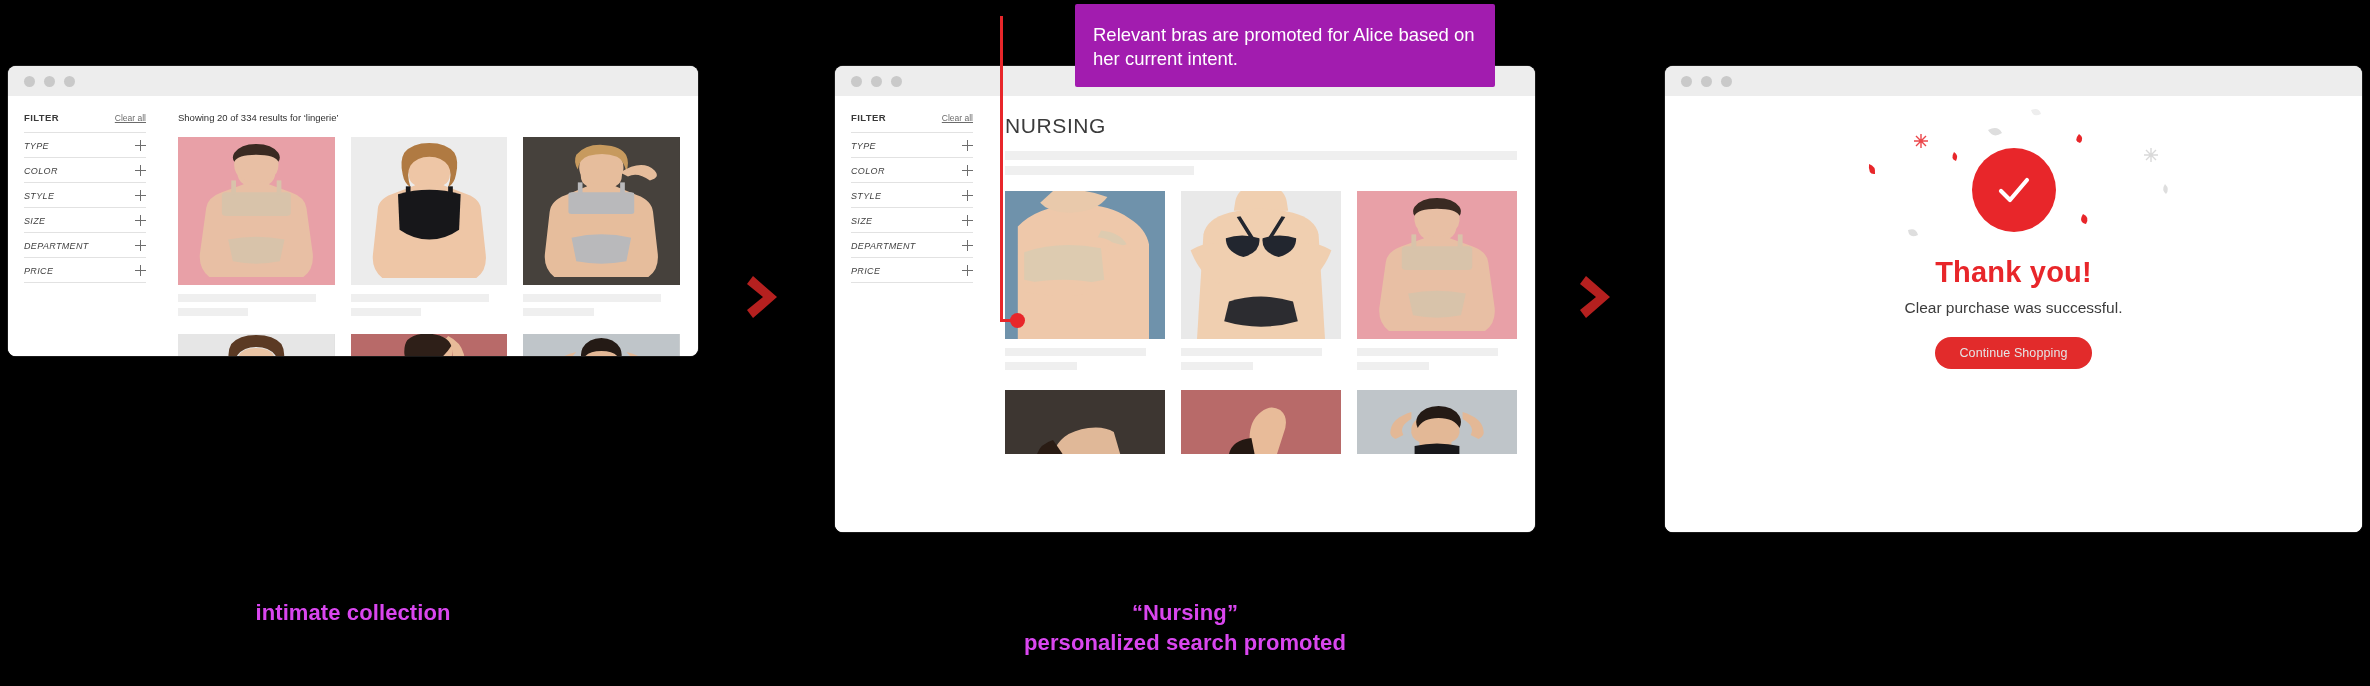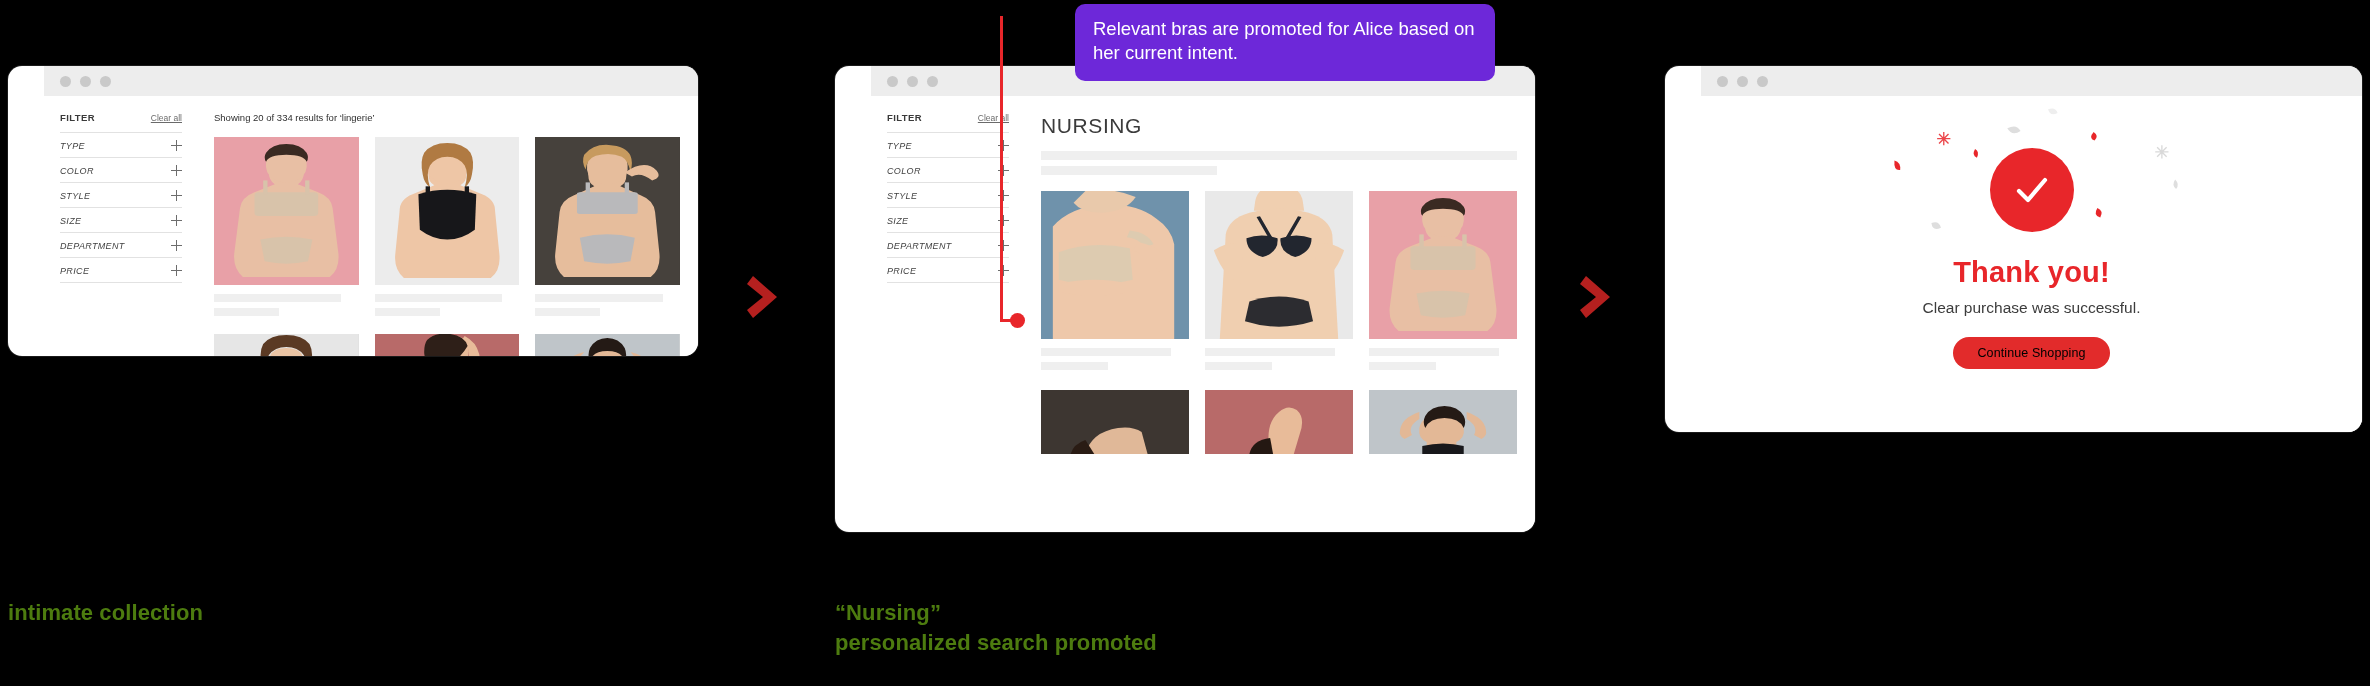--- a/index.html
+++ b/index.html
@@ -9,24 +9,23 @@
     background: #000000;
     font-family: "Liberation Sans", sans-serif;
     overflow: hidden;
   }
   .stage { position: relative; width: 2370px; height: 686px; background: #000; }
 
   
   .window {
     position: absolute;
     background: #ffffff;
-    border-radius: 14px;
+    border-radius: 8px;
     overflow: hidden;
     box-shadow: 0 0 0 1px rgba(255,255,255,0.10), 0 10px 34px rgba(0,0,0,0.55);
-    padding-left: 36px;
   }
   .titlebar {
     height: 30px;
     background: #ededed;
     display: flex;
     align-items: center;
     padding-left: 16px;
     gap: 9px;
     flex: 0 0 auto;
   }
@@ -86,24 +85,24 @@
     background: #ddd;
   }
   .thumb svg { display: block; width: 100%; height: 100%; }
   .line1 { height: 8px; background: #efefef; margin-top: 9px; width: 88%; }
   .line2 { height: 8px; background: #efefef; margin-top: 6px; width: 45%; }
   .thumb-short { height: 64px; }
 
   
   .callout {
     position: absolute;
-    background: #6d28d9;
+    background: #a21caf;
     color: #ffffff;
-    border-radius: 10px;
-    padding: 13px 18px 15px 18px;
+    border-radius: 2px;
+    padding: 19px 18px 15px 18px;
     font-size: 18.5px;
     line-height: 1.32;
     width: 420px;
     z-index: 40;
   }
   .leader-v {
     position: absolute; width: 3px; background: #e8262a; z-index: 35;
   }
   .leader-h {
     position: absolute; height: 3px; background: #e8262a; z-index: 35;
@@ -132,30 +131,30 @@
     position: relative; z-index: 2;
   }
   .thanks-title {
     margin-top: 24px; color: #e8262a; font-size: 29px; font-weight: 700;
     letter-spacing: 0.2px;
   }
   .thanks-sub {
     margin-top: 10px; color: #3c3c3c; font-size: 15.5px;
   }
   .shop-btn {
-    margin-top: 20px; background: #e22b2b; color: #000000;
+    margin-top: 20px; background: #e22b2b; color: #e5e5e5;
     border: none; border-radius: 18px;
     padding: 9px 24px; font-size: 12.5px; font-family: inherit;
     cursor: pointer; letter-spacing: 0.1px;
   }
 
   
   .caption {
-    position: absolute; color: #4d7c0f; font-weight: 700;
-    font-size: 22px; letter-spacing: 0.1px; 
+    position: absolute; color: #d946ef; font-weight: 700;
+    font-size: 22px; letter-spacing: 0.1px; text-align: center;
     line-height: 1.38; white-space: pre-line;
   }
 </style>
 </head>
 <body>
 
 <div class="stage">
 
   <div class="window" style="left:8px; top:66px; width:690px; height:290px;">
     <div class="titlebar">
@@ -445,21 +444,21 @@
 
   <div class="caption" style="left:835px; top:598px; width:700px;">“Nursing”
 personalized search promoted</div>
 
   <div class="arrow" style="left:1578px; top:272px;">
     <svg width="42" height="50" viewBox="0 0 42 50" aria-hidden="true">
       <path d="M8 4 L32 25 L8 46 L2 38 L18 25 L2 12 Z" fill="#b5201f"></path>
     </svg>
   </div>
 
-  <div class="window" style="left:1665px; top:66px; width:697px; height:366px;">
+  <div class="window" style="left:1665px; top:66px; width:697px; height:466px;">
     <div class="titlebar">
       <span class="dot"></span>
       <span class="dot"></span>
       <span class="dot"></span>
     </div>
     <div class="win-body">
       <div class="thanks">
 
         <svg class="confetti" viewBox="0 0 697 240" preserveAspectRatio="none" aria-hidden="true">
           <g stroke="#e8262a" stroke-width="1.4" fill="none" opacity="0.85">

